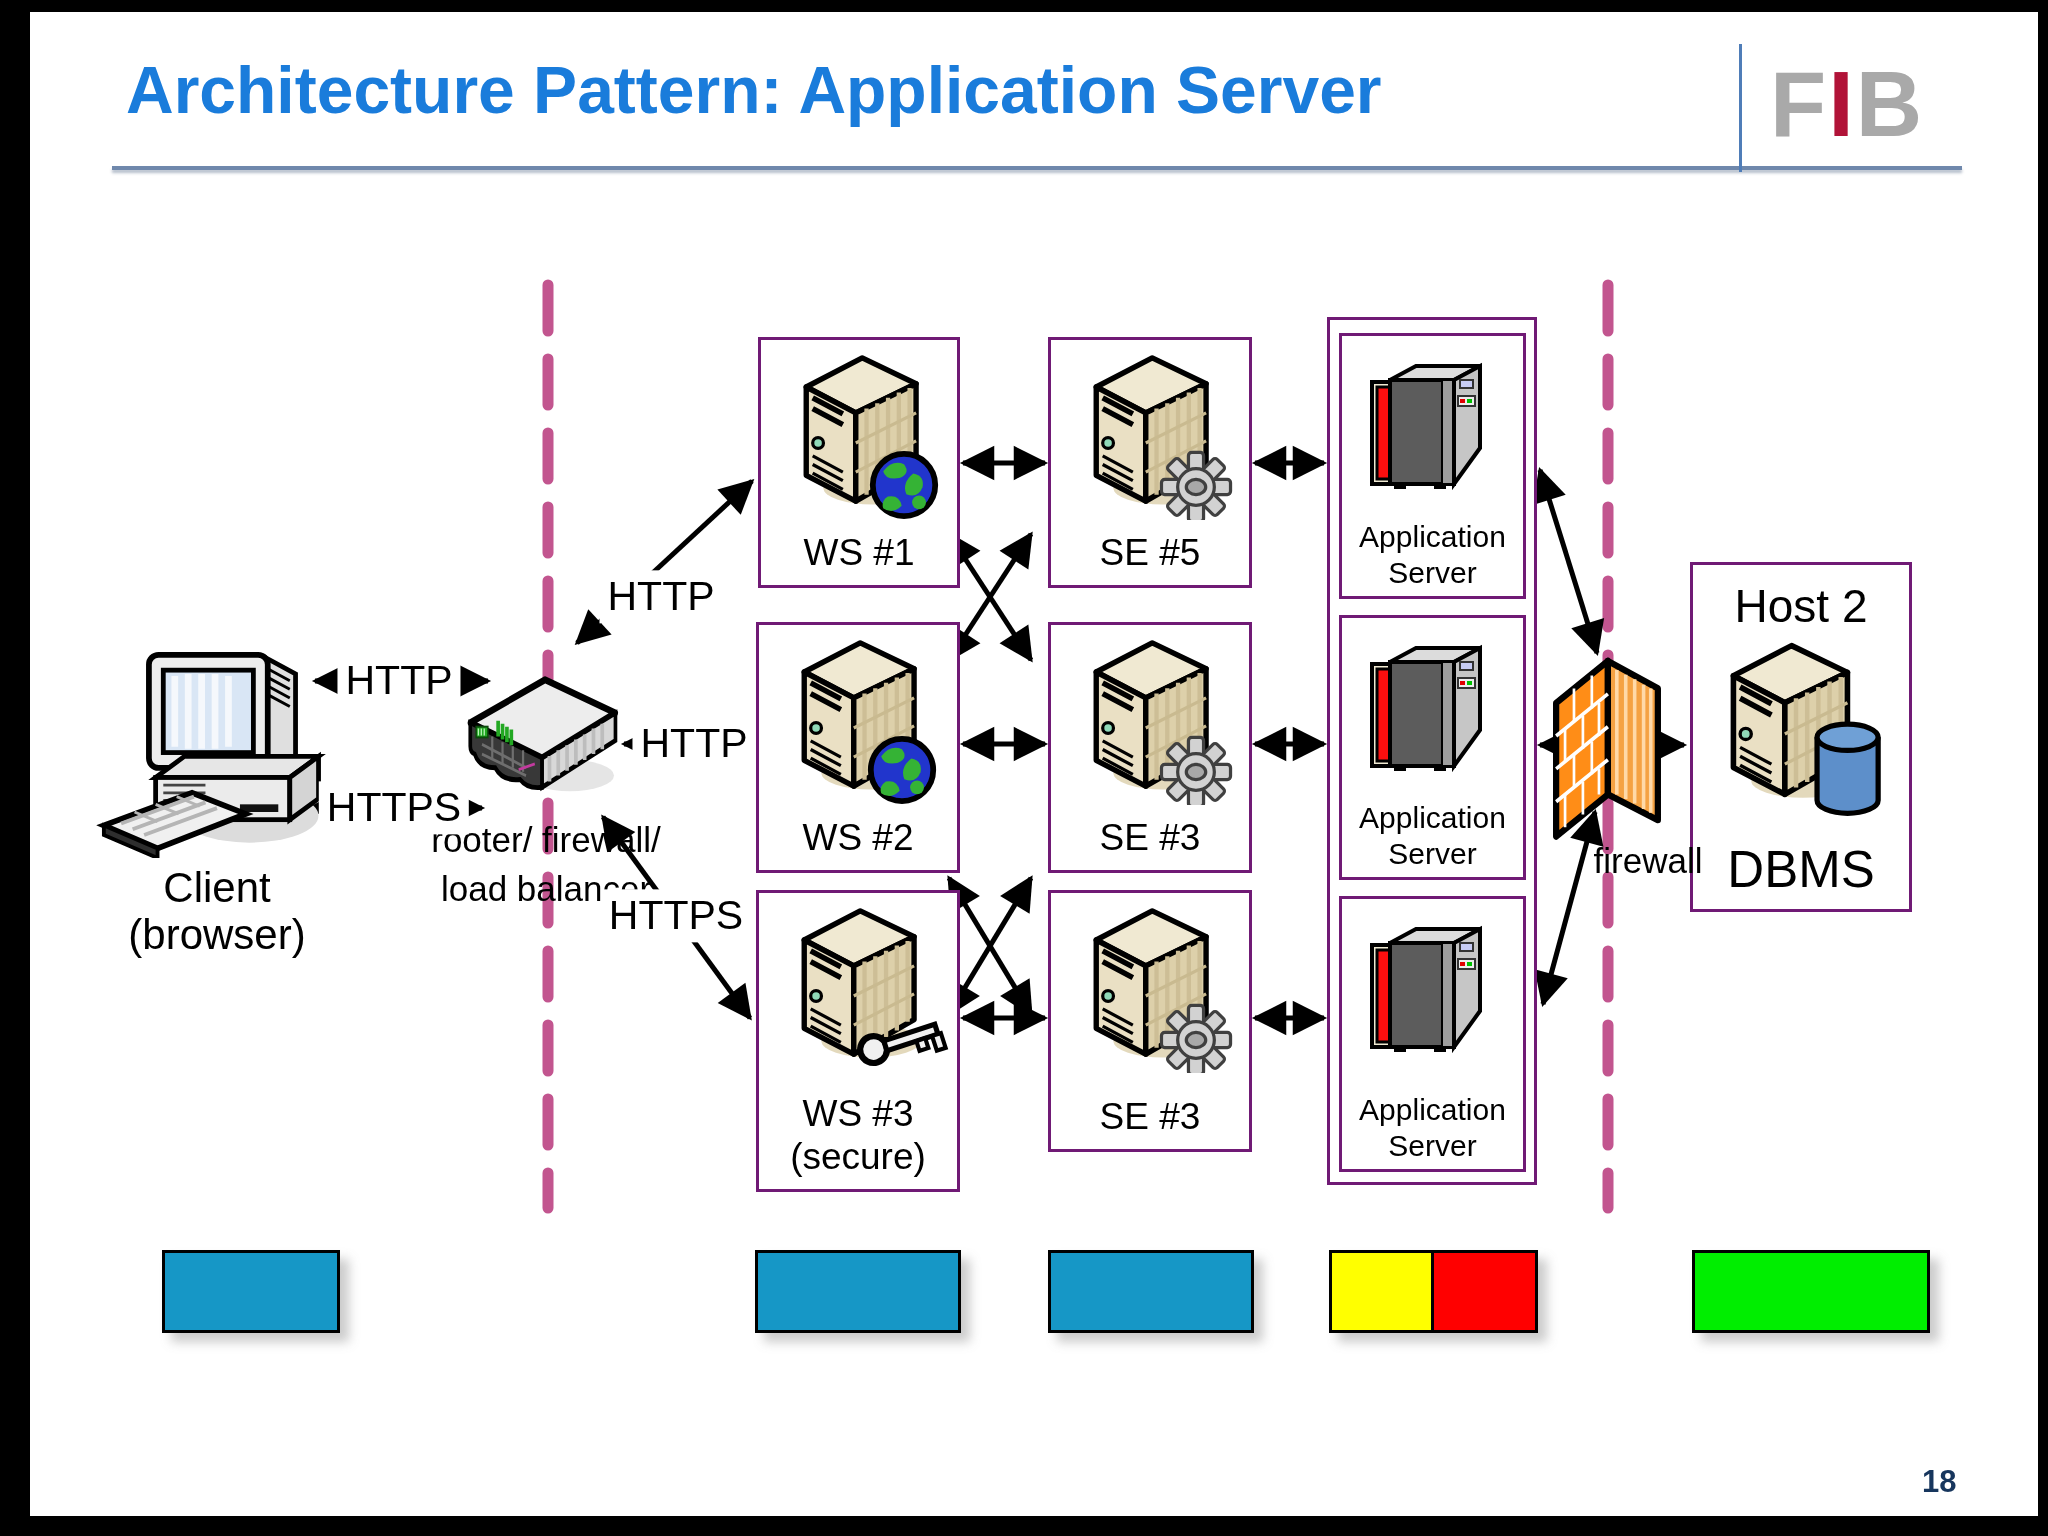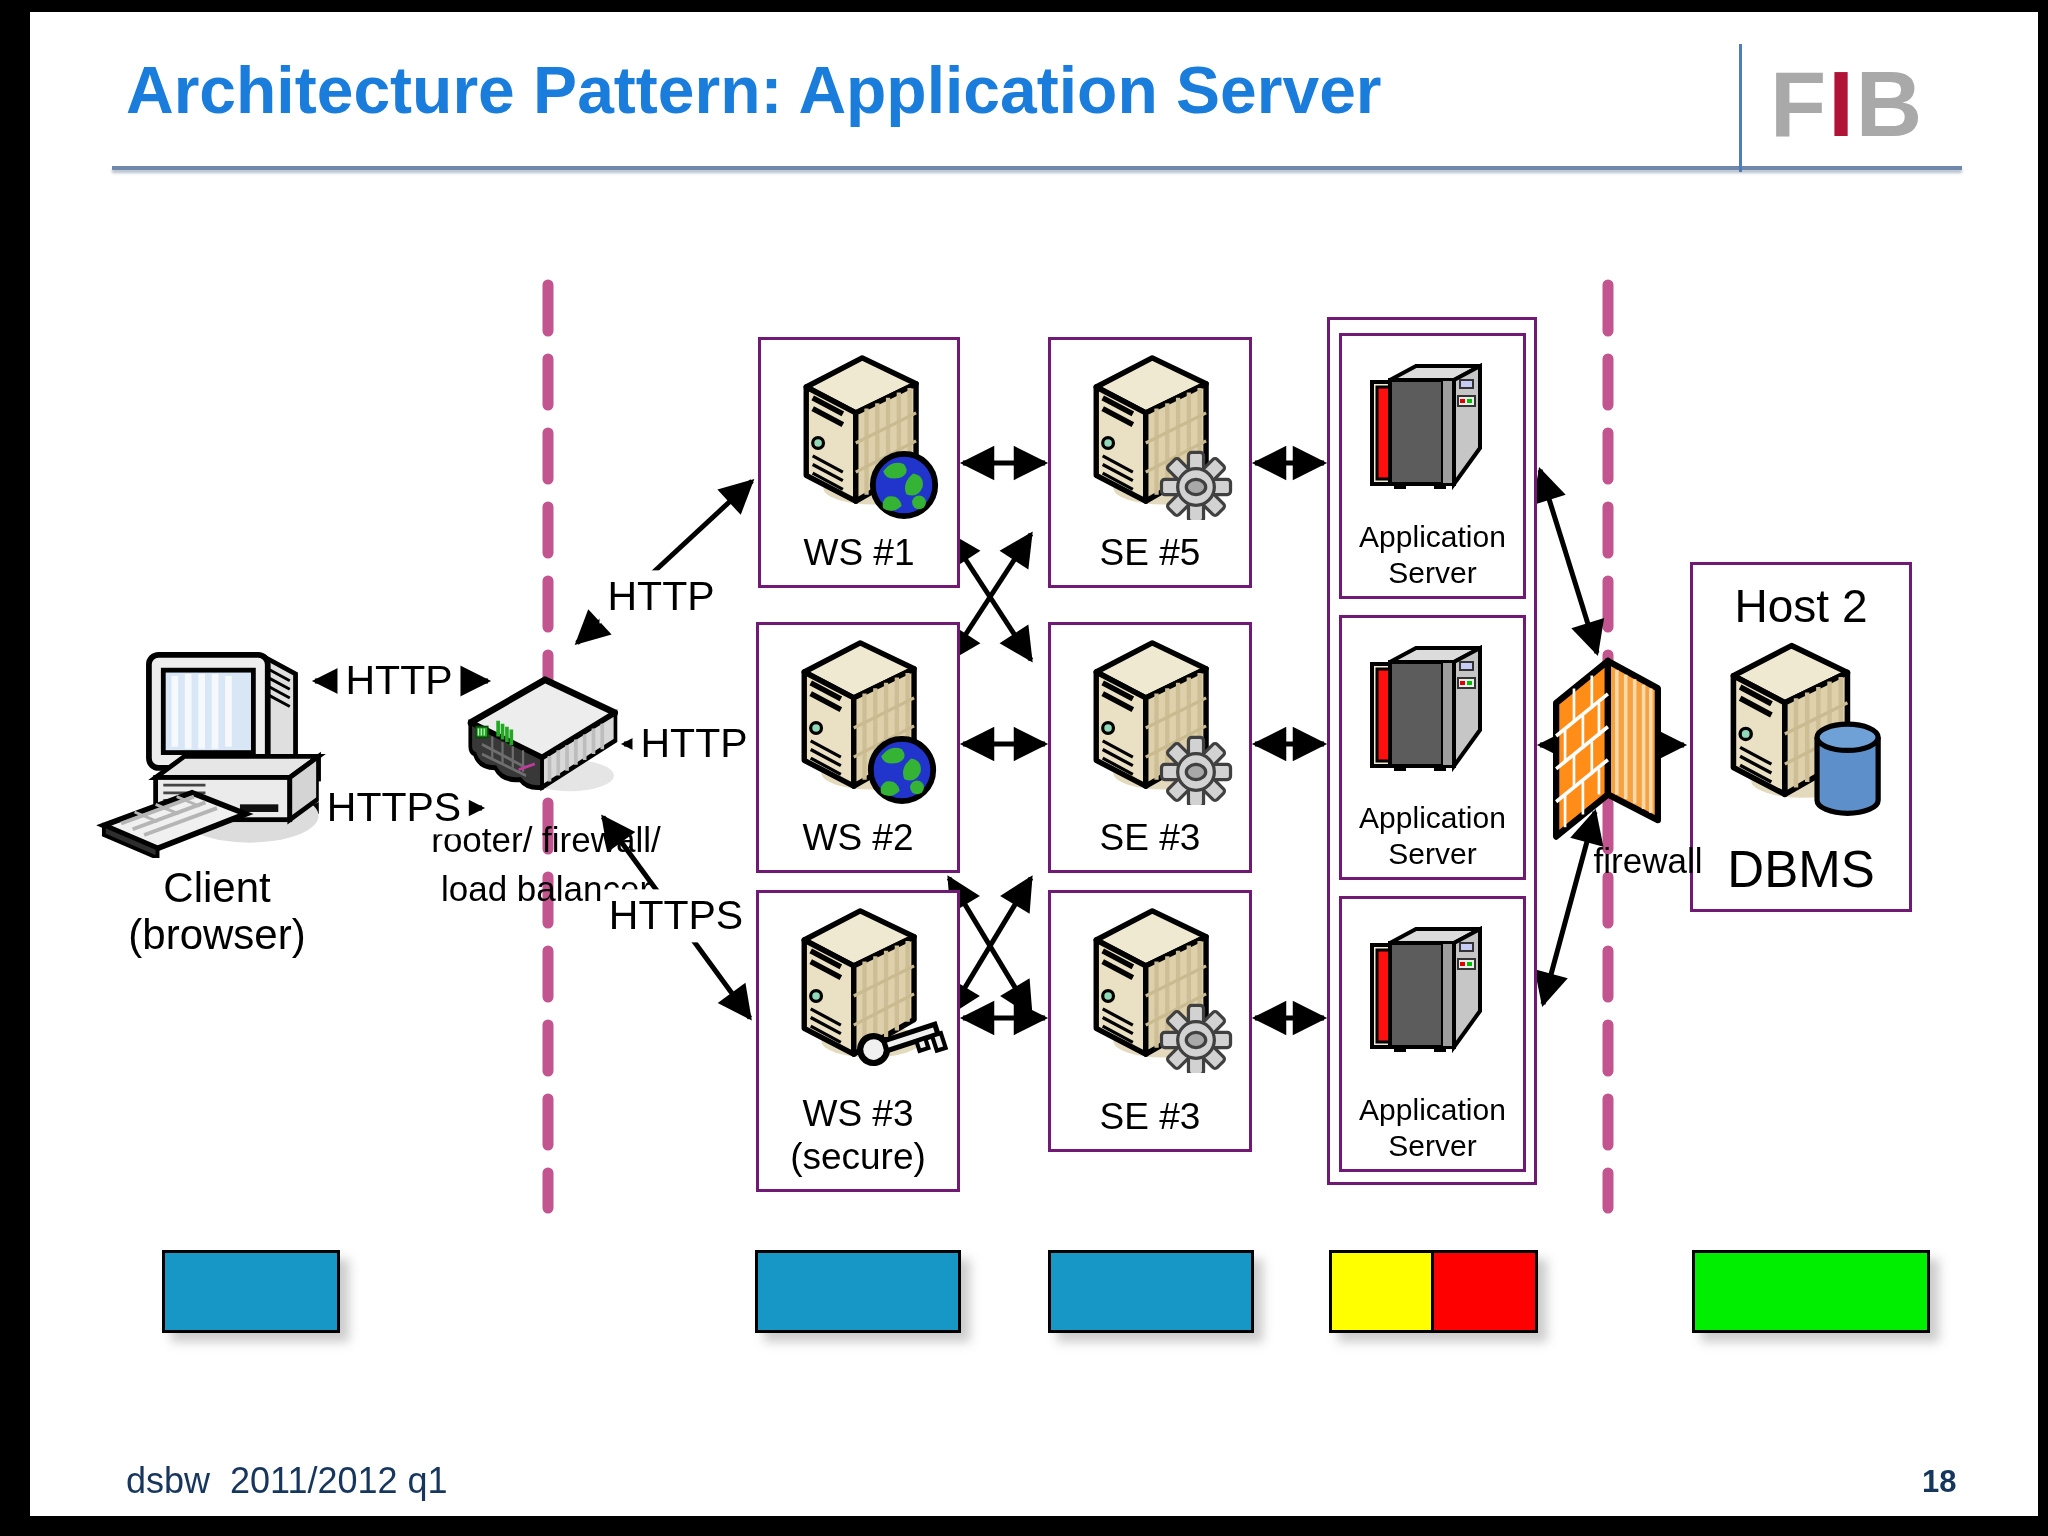--- a/index.html
+++ b/index.html
@@ -322,16 +322,15 @@
 
   <div class="legend-rect blue" style="left:162px;width:178px;"></div>
   <div class="legend-rect blue" style="left:755px;width:206px;"></div>
   <div class="legend-rect blue" style="left:1048px;width:206px;"></div>
   <div class="legend-rect legend-split" style="left:1329px;width:209px;">
     <div class="half yellow"></div>
     <div class="half red"></div>
   </div>
   <div class="legend-rect green" style="left:1692px;width:238px;"></div>
 
-  <div class="footer-course">dsbw  2011/2012 q1</div>
   <div class="footer-page">18</div>
 
 </div>
 
 </body></html>

